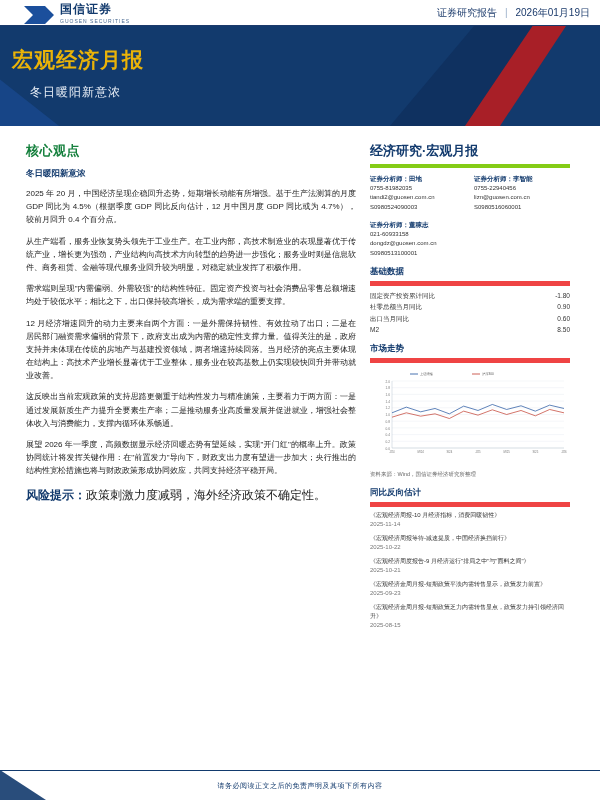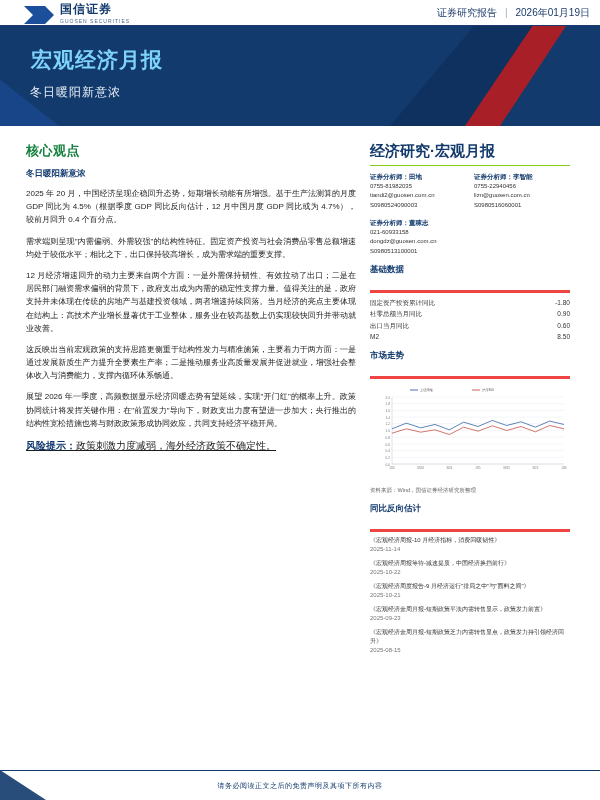--- a/index.html
+++ b/index.html
@@ -57,22 +57,22 @@
     background:#123a6d;
     clip-path: polygon(60% 0, 100% 0, 100% 100%, 0 100%);
   }
   .title-band .tri4 {
     position:absolute; left:-30px; bottom:-40px; width:140px; height:110px;
     background:#1b4f9c;
     clip-path: polygon(0 0, 100% 100%, 0 100%);
     opacity:.55;
   }
   .doc-title {
-    position:absolute; left:31px; top:20px;
-    color:#7dd3fc; font-size:21px; font-weight:bold; letter-spacing:1px;
+    position:absolute; left:12px; top:20px;
+    color:#eab308; font-size:21px; font-weight:bold; letter-spacing:1px;
   }
   .doc-subtitle {
     position:absolute; left:30px; top:58px;
     color:#e8eef6; font-size:12px; letter-spacing:1px;
   }
 
   
   .content {
     display:flex;
     padding:16px 22px 0 26px;
@@ -90,37 +90,37 @@
     font-size:8.5px; color:#123a6d; font-weight:bold; margin-bottom:7px;
   }
   p.para {
     font-size:8px;
     line-height:1.65;
     color:#1c1c1c;
     margin:0 0 8px 0;
     text-align:justify;
     text-justify:inter-ideograph;
   }
-  .risk { font-size:10px; line-height:1.6; color:#1c1c1c;text-decoration:underline; }
+  .risk { font-size:12px; line-height:1.6; color:#1c1c1c; }
   .risk b { color:#123a6d; }
 
   
   .rc-head {
-    font-size:15px; color:#123a6d; font-weight:bold;
-    border-bottom:1px solid #84cc16;
+    font-size:13px; color:#123a6d; font-weight:bold;
+    border-bottom:4px solid #84cc16;
     padding-bottom:4px; margin-bottom:6px;
   }
   .analysts { display:flex; gap:8px; margin-bottom:8px; }
   .analyst { width:50%; font-size:6px; color:#333; line-height:1.55; }
   .analyst .nm { color:#123a6d; font-weight:bold; font-size:6.5px; }
 
   .rc-sub {
     font-size:8.5px; color:#123a6d; font-weight:bold;
-    border-bottom:3px solid #ef4444;
-    padding-bottom:14px; margin:8px 0 4px 0;
+    border-bottom:5px solid #ef4444;
+    padding-bottom:3px; margin:8px 0 4px 0;
   }
   .kv { display:flex; justify-content:space-between; font-size:6.5px; color:#333; line-height:1.75; }
   .kv span.v { font-family:"Liberation Sans", sans-serif; }
 
   
   .chart-box { margin-top:6px; }
   .chart-note { font-size:5.5px; color:#666; margin-top:2px; line-height:1.5; }
 
   
   .rel-item { font-size:6px; color:#333; line-height:1.5; margin-bottom:5px; }
@@ -167,20 +167,21 @@
   <div class="doc-subtitle">冬日暖阳新意浓</div>
 </div>
 
 <div class="content">
 
   <div class="col-left">
     <div class="section-title">核心观点</div>
     <div class="lead">冬日暖阳新意浓</div>
 
     <p class="para">2025 年 20 月，中国经济呈现企稳回升态势，短期增长动能有所增强。基于生产法测算的月度 GDP 同比为 4.5%（根据季度 GDP 同比反向估计，12 月中国月度 GDP 同比或为 4.7%），较前月回升 0.4 个百分点。</p>
+    <p class="para">从生产端看，服务业恢复势头领先于工业生产。在工业内部，高技术制造业的表现显著优于传统产业，增长更为强劲，产业结构向高技术方向转型的趋势进一步强化；服务业时则是信息软件、商务租赁、金融等现代服务业回升较为明显，对稳定就业发挥了积极作用。</p>
     <p class="para">需求端则呈现"内需偏弱、外需较强"的结构性特征。固定资产投资与社会消费品零售总额增速均处于较低水平；相比之下，出口保持较高增长，成为需求端的重要支撑。</p>
     <p class="para">12 月经济增速回升的动力主要来自两个方面：一是外需保持韧性、有效拉动了出口；二是在居民部门融资需求偏弱的背景下，政府支出成为内需的稳定性支撑力量。值得关注的是，政府支持并未体现在传统的房地产与基建投资领域，两者增速持续回落。当月经济的亮点主要体现在结构上：高技术产业增长显著优于工业整体，服务业在较高基数上仍实现较快回升并带动就业改善。</p>
     <p class="para">这反映出当前宏观政策的支持思路更侧重于结构性发力与精准施策，主要着力于两方面：一是通过发展新质生产力提升全要素生产率；二是推动服务业高质量发展并促进就业，增强社会整体收入与消费能力，支撑内循环体系畅通。</p>
     <p class="para">展望 2026 年一季度，高频数据显示经济回暖态势有望延续，实现"开门红"的概率上升。政策协同统计将发挥关键作用：在"前置发力"导向下，财政支出力度有望进一步加大；央行推出的结构性宽松措施也将与财政政策形成协同效应，共同支持经济平稳开局。</p>
 
     <div class="risk">
       <b>风险提示：</b><span>政策刺激力度减弱，海外经济政策不确定性。</span>
     </div>
   </div>
 

